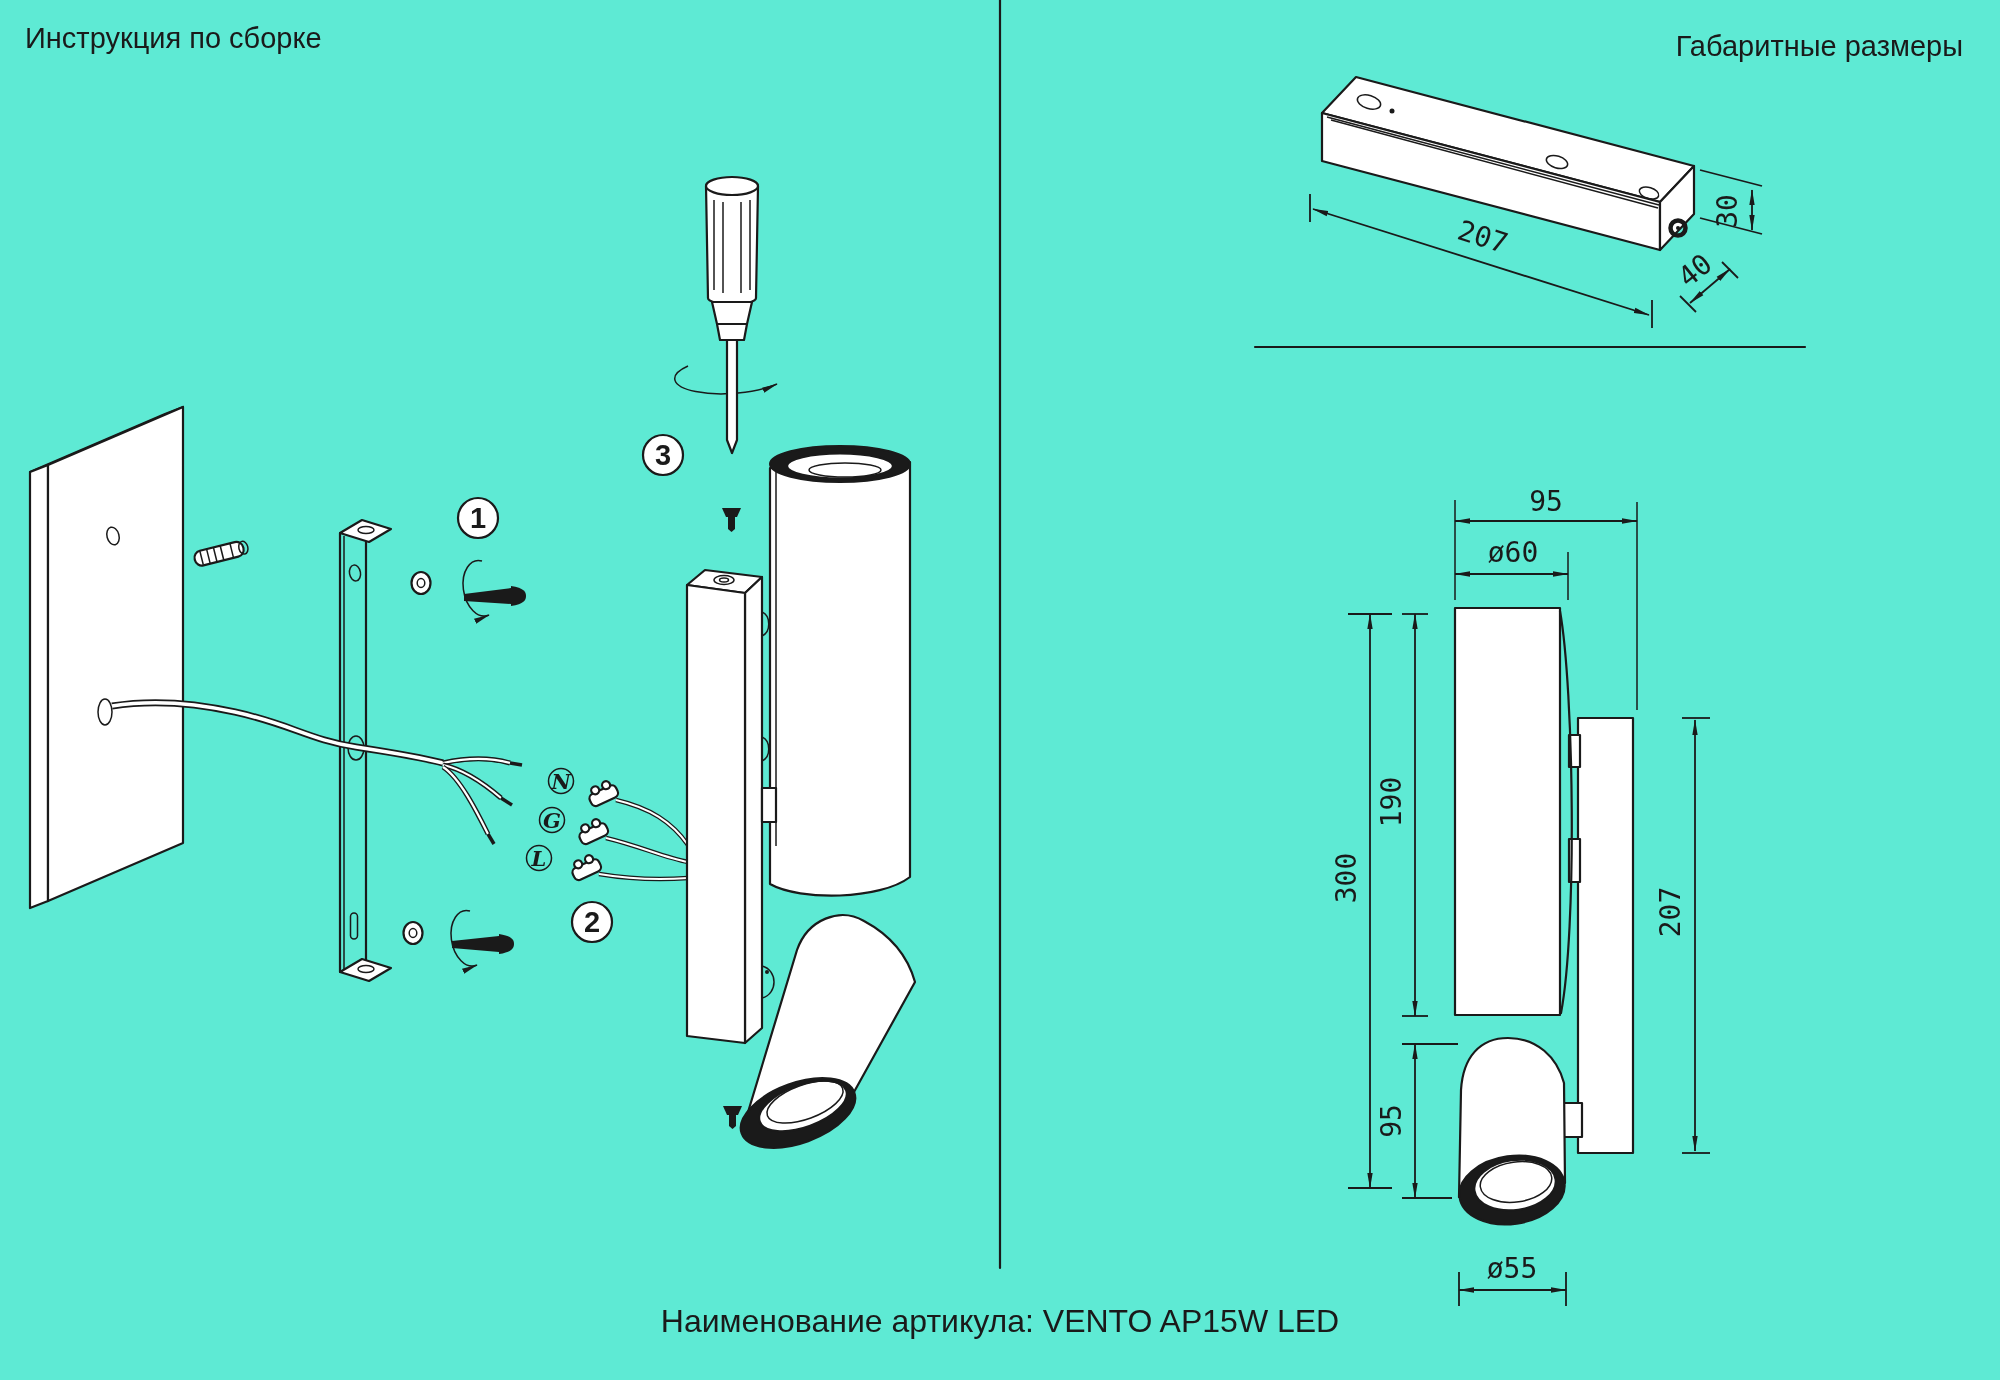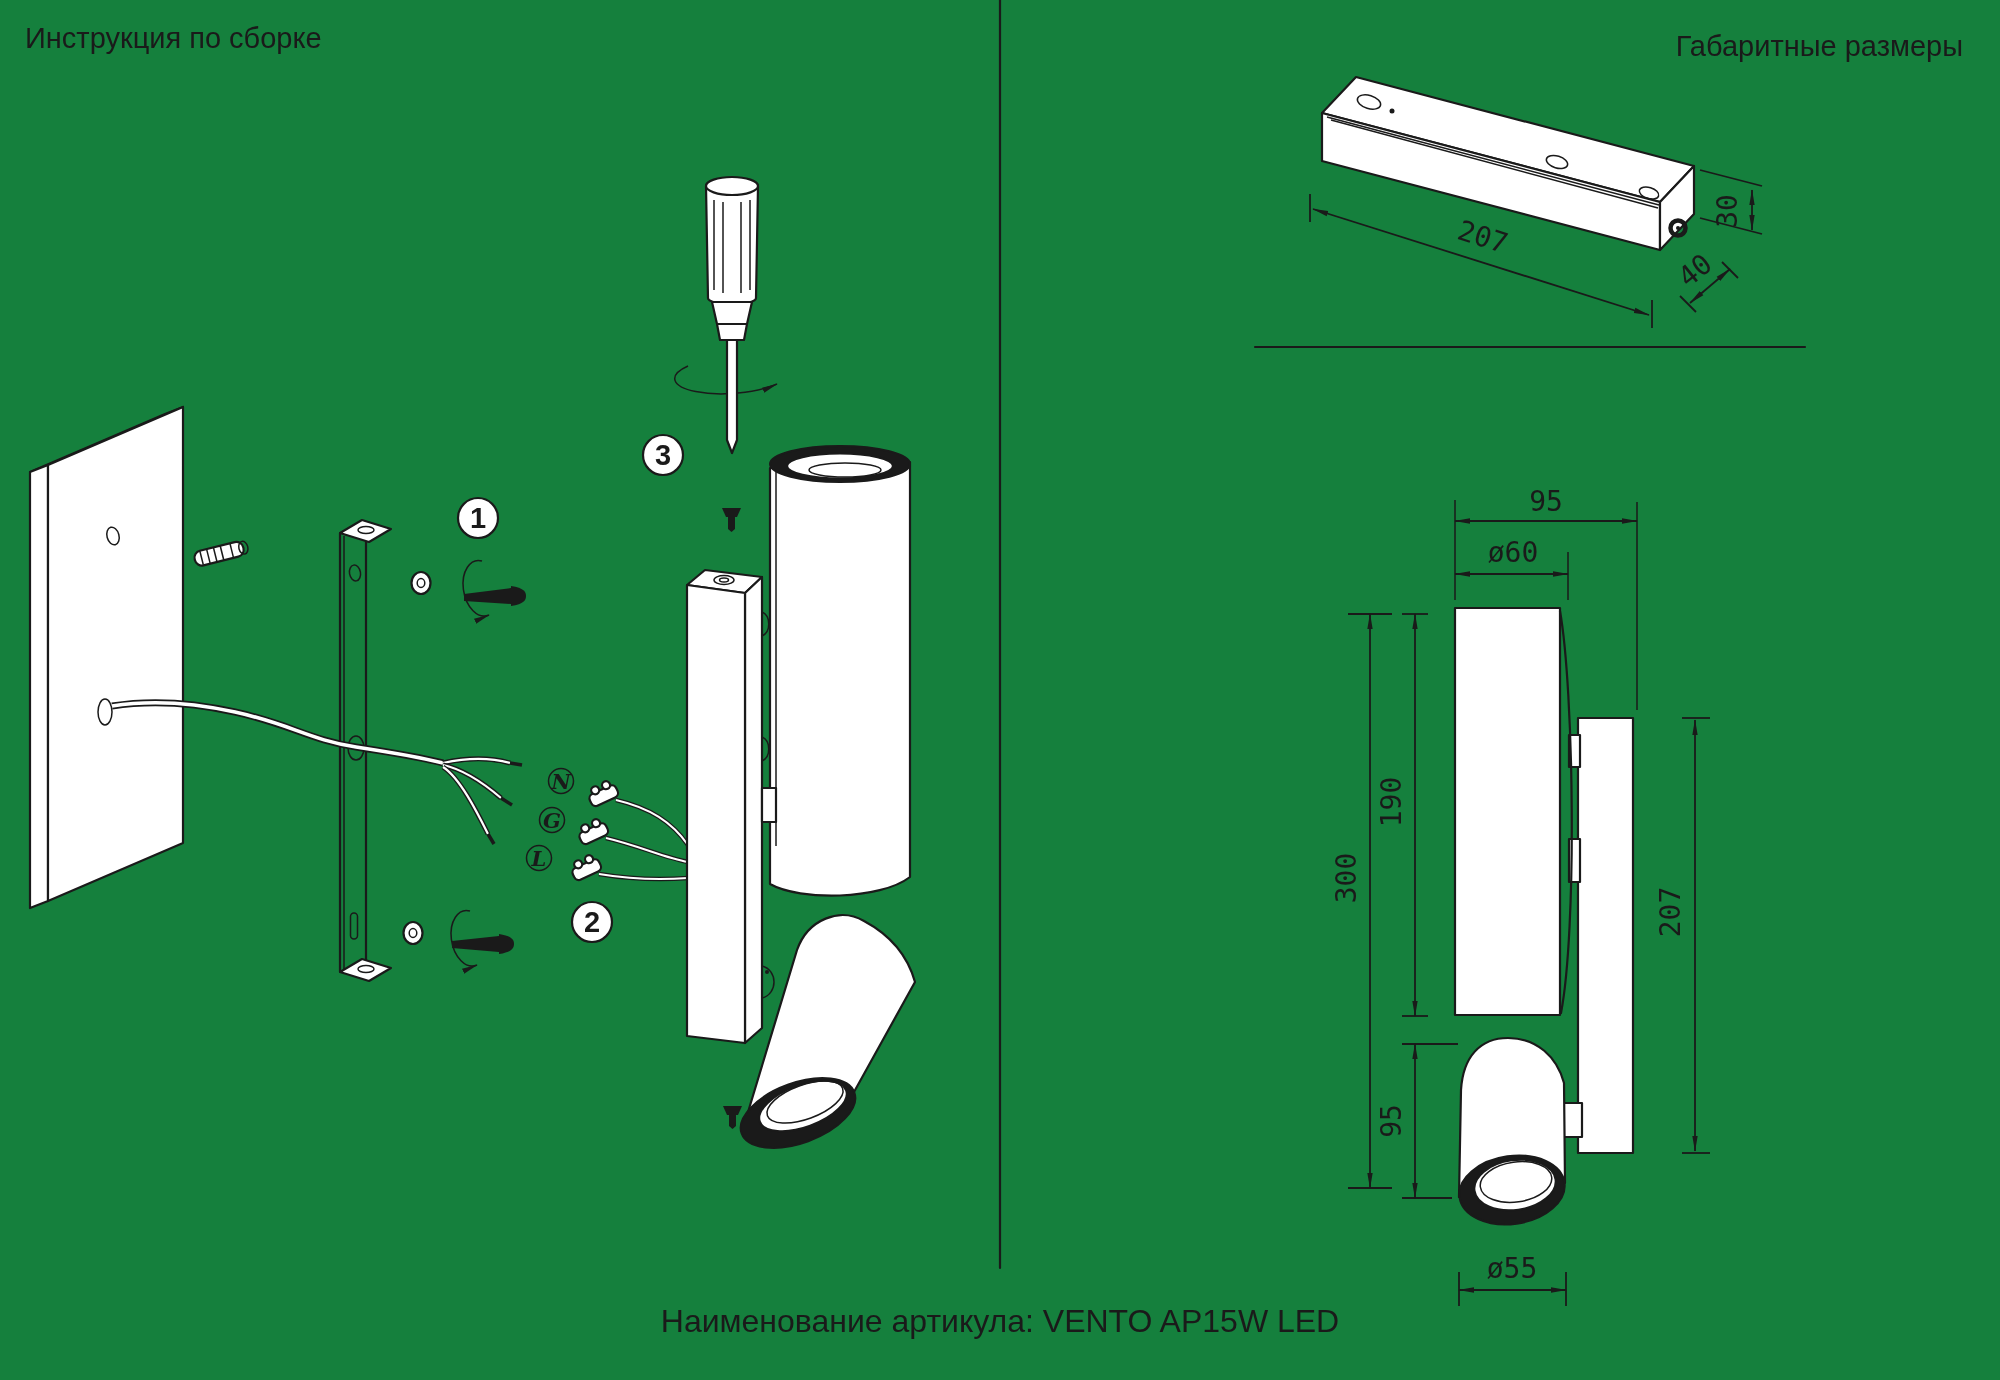--- a/index.html
+++ b/index.html
@@ -1,16 +1,16 @@
 <!DOCTYPE html>
 <html><head>
 <meta charset="utf-8">
 <style>
   html,body{margin:0;padding:0;background:#ffffff;}
-  .sheet{position:relative;width:2000px;height:1380px;background:#15803d;overflow:hidden;
+  .sheet{position:relative;width:2000px;height:1380px;background:#5eead4;overflow:hidden;
          font-family:"Liberation Sans",sans-serif;}
   svg{position:absolute;left:0;top:0;}
   svg text{fill:#1a1a1a;}
   .ttl{font-family:"Liberation Sans",sans-serif;font-size:29px;}
   .ftr{font-family:"Liberation Sans",sans-serif;font-size:32px;}
   .dim{font-family:"DejaVu Sans Mono","Liberation Mono",monospace;font-size:28px;}
   .badge{font-family:"Liberation Sans",sans-serif;font-size:29px;font-weight:bold;}
   .wlbl{font-family:"DejaVu Serif",serif;font-size:21px;font-style:italic;font-weight:bold;}
   .ln{stroke:#1a1a1a;stroke-width:2.2;fill:none;stroke-linecap:round;stroke-linejoin:round;}
   .lnw{stroke:#1a1a1a;stroke-width:2.2;fill:#ffffff;stroke-linejoin:round;}

